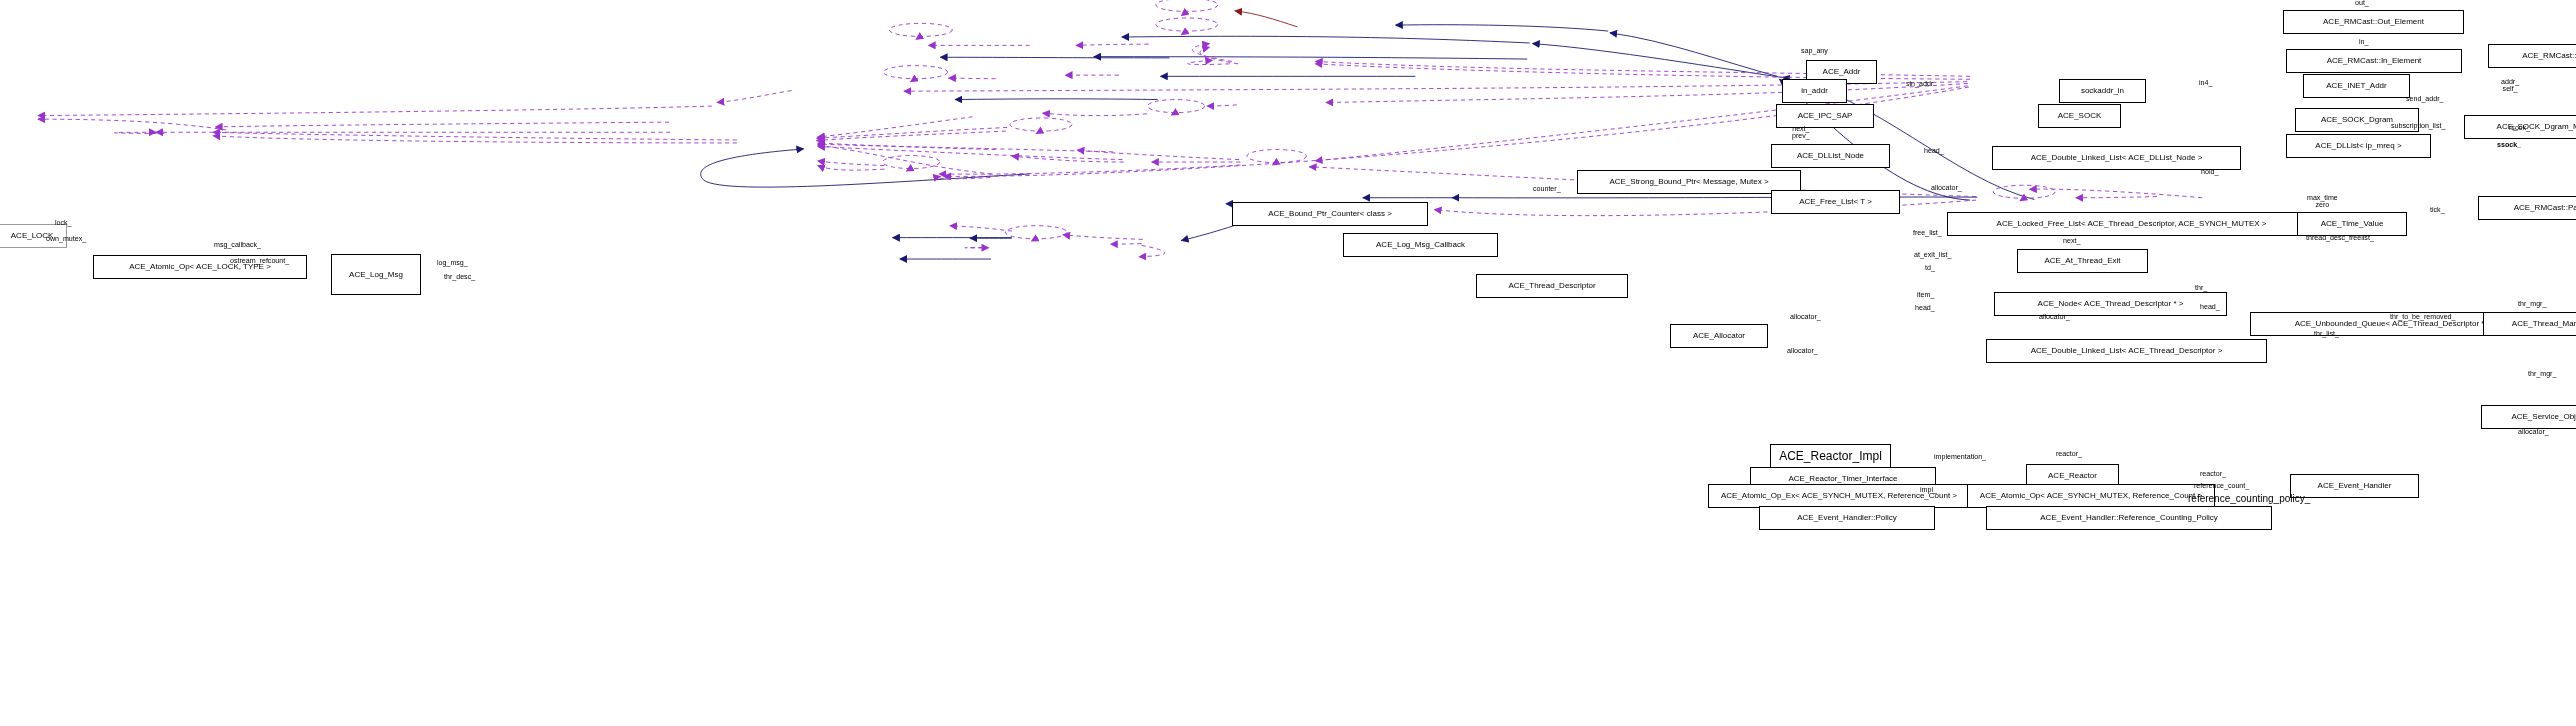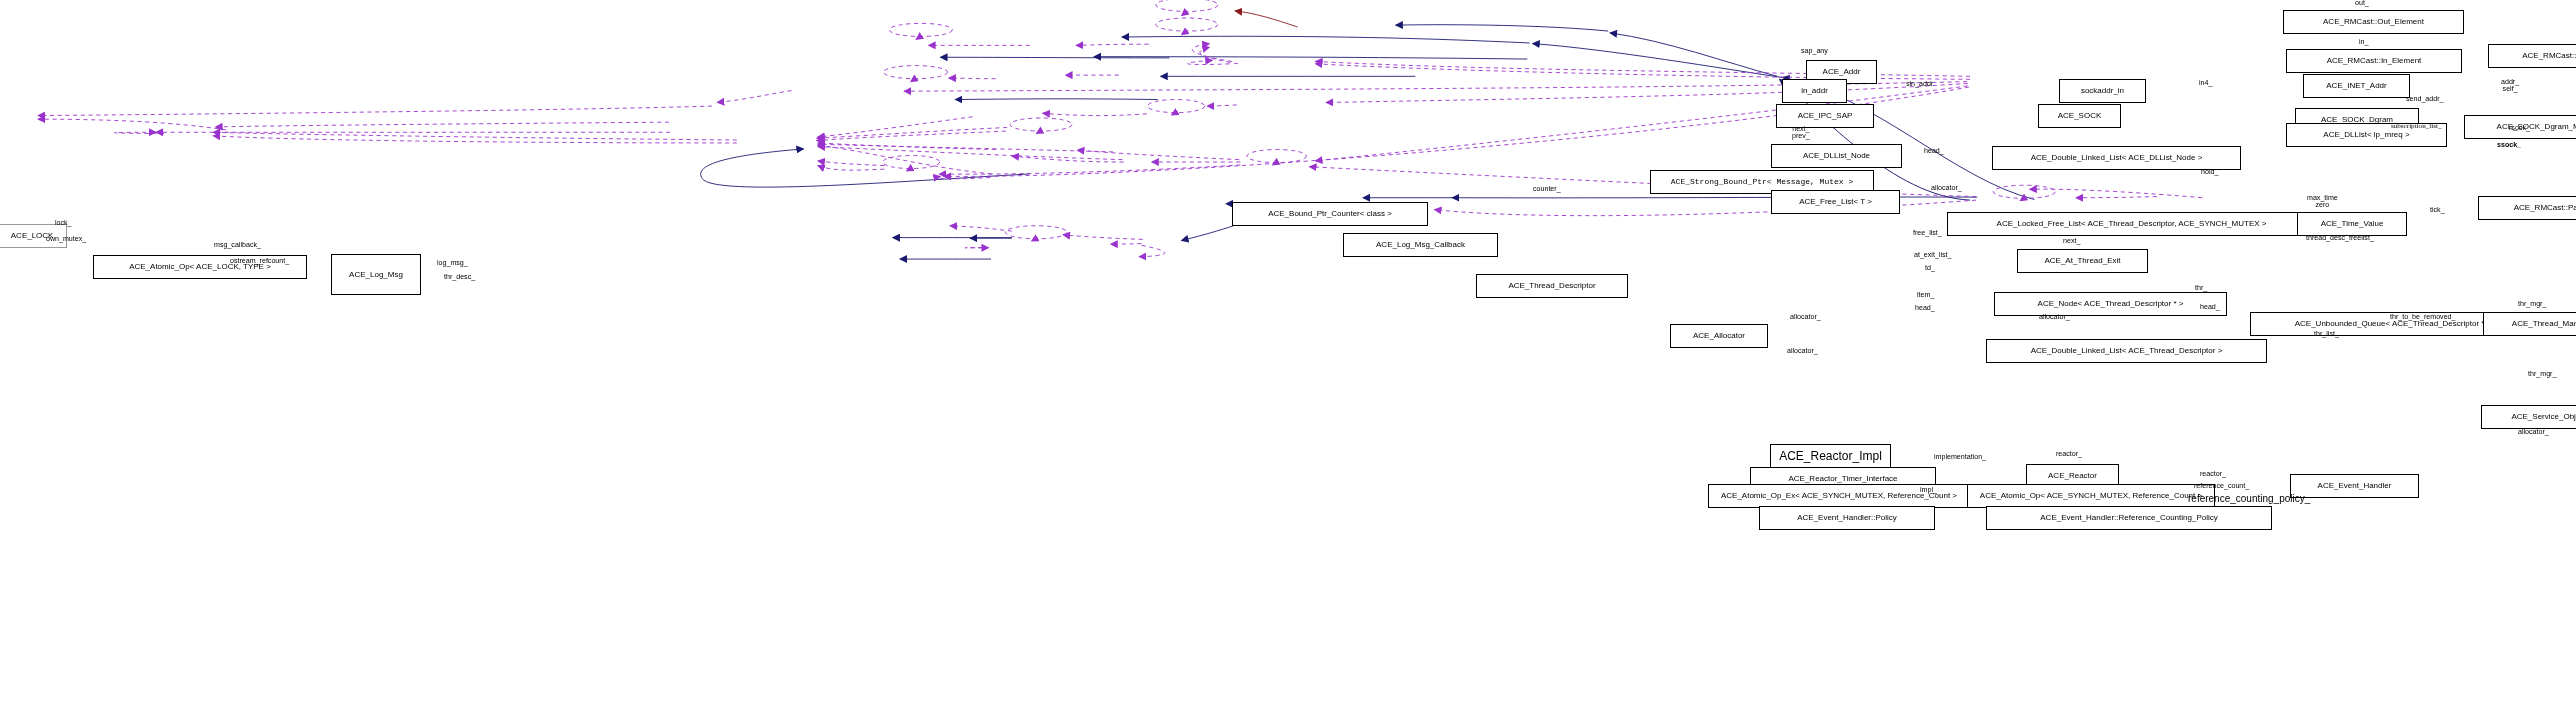--- a/index.html
+++ b/index.html
@@ -163,24 +163,24 @@
       <div class="node" style="left: 2286px; top: 49px; width: 176px; height: 24px; font-size: 8px;">ACE_RMCast::In_Element</div>
       <div class="node" style="left: 2488px; top: 44px; width: 152px; height: 24px; font-size: 8px;">ACE_RMCast::Element</div>
       <div class="node" style="left: 1806px; top: 60px; width: 71px; height: 24px; font-size: 8px;">ACE_Addr</div>
       <div class="node" style="left: 1782px; top: 79px; width: 65px; height: 24px; font-size: 8px;">in_addr</div>
       <div class="node" style="left: 2059px; top: 79px; width: 87px; height: 24px; font-size: 8px;">sockaddr_in</div>
       <div class="node" style="left: 2303px; top: 74px; width: 107px; height: 24px; font-size: 8px;">ACE_INET_Addr</div>
       <div class="node" style="left: 1776px; top: 104px; width: 98px; height: 24px; font-size: 8px;">ACE_IPC_SAP</div>
       <div class="node" style="left: 2038px; top: 104px; width: 83px; height: 24px; font-size: 8px;">ACE_SOCK</div>
       <div class="node" style="left: 2295px; top: 108px; width: 124px; height: 24px; font-size: 8px;">ACE_SOCK_Dgram</div>
       <div class="node" style="left: 2464px; top: 115px; width: 163px; height: 24px; font-size: 8px;">ACE_SOCK_Dgram_Mcast</div>
-      <div class="node" style="left: 1771px; top: 144px; width: 131px; height: 24px; font-size: 8px;">ACE_DLList_Node</div>
+      <div class="node" style="left: 1771px; top: 144px; width: 119px; height: 24px; font-size: 8px;">ACE_DLList_Node</div>
       <div class="node" style="left: 1992px; top: 146px; width: 249px; height: 24px; font-size: 8px;">ACE_Double_Linked_List&lt; ACE_DLList_Node &gt;</div>
-      <div class="node" style="left: 2286px; top: 123px; width: 161px; height: 24px; font-size: 8px;">ACE_DLList&lt; ip_mreq &gt;</div>
-      <div class="node" style="left: 1650px; top: 170px; width: 224px; height: 24px; font-size: 8px; font-family: Liberation Mono, monospace;">ACE_Strong_Bound_Ptr&lt; Message, Mutex &gt;</div>
+      <div class="node" style="left: 2286px; top: 134px; width: 145px; height: 24px; font-size: 8px;">ACE_DLList&lt; ip_mreq &gt;</div>
+      <div class="node" style="left: 1577px; top: 170px; width: 224px; height: 24px; font-size: 8px;">ACE_Strong_Bound_Ptr&lt; Message, Mutex &gt;</div>
       <div class="node" style="left: 1232px; top: 202px; width: 196px; height: 24px; font-size: 8px;">ACE_Bound_Ptr_Counter&lt; class &gt;</div>
       <div class="node" style="left: 1771px; top: 190px; width: 129px; height: 24px; font-size: 8px;">ACE_Free_List&lt; T &gt;</div>
       <div class="node" style="left: 1947px; top: 212px; width: 369px; height: 24px; font-size: 8px;">ACE_Locked_Free_List&lt; ACE_Thread_Descriptor, ACE_SYNCH_MUTEX &gt;</div>
       <div class="node" style="left: 2297px; top: 212px; width: 110px; height: 24px; font-size: 8px;">ACE_Time_Value</div>
       <div class="node" style="left: 2478px; top: 196px; width: 167px; height: 24px; font-size: 8px;">ACE_RMCast::Parameters</div>
       <div class="node soft" style="left: -2.4px; top: 224px; width: 69px; height: 24px; font-size: 8px;">ACE_LOCK</div>
       <div class="node" style="left: 1343px; top: 233px; width: 155px; height: 24px; font-size: 8px;">ACE_Log_Msg_Callback</div>
       <div class="node" style="left: 93px; top: 255px; width: 214px; height: 24px; font-size: 8px;">ACE_Atomic_Op&lt; ACE_LOCK, TYPE &gt;</div>
       <div class="node" style="left: 331px; top: 254px; width: 90px; height: 41px; font-size: 8px;">ACE_Log_Msg</div>
       <div class="node" style="left: 2017px; top: 249px; width: 131px; height: 24px; font-size: 8px;">ACE_At_Thread_Exit</div>
@@ -202,21 +202,21 @@
     </div>
   <div id="labels-layer">
       <div class="elabel" style="left: 2355px; top: 0px; font-size: 7.1px;">out_</div>
       <div class="elabel" style="left: 2359px; top: 39px; font-size: 7.1px;">in_</div>
       <div class="elabel" style="left: 1801px; top: 48px; font-size: 7.1px;">sap_any</div>
       <div class="elabel" style="left: 1906px; top: 81px; font-size: 7.1px;">sin_addr</div>
       <div class="elabel" style="left: 2199px; top: 80px; font-size: 7.1px;">in4_</div>
       <div class="elabel" style="left: 2501px; top: 79px; font-size: 7.1px;">addr_
 self_</div>
       <div class="elabel" style="left: 2406px; top: 96px; font-size: 7.1px;">send_addr_</div>
-      <div class="elabel" style="left: 2391px; top: 123px; font-size: 7.1px; font-family: Liberation Serif, serif;">subscription_list_</div>
+      <div class="elabel" style="left: 2391px; top: 123px; font-size: 7.1px;">subscription_list_</div>
       <div class="elabel" style="left: 2509px; top: 125px; font-size: 7.1px;">rsock_</div>
       <div class="elabel" style="left: 2497px; top: 142px; font-size: 7.1px; font-weight: bold;">ssock_</div>
       <div class="elabel" style="left: 1792px; top: 126px; font-size: 7.1px;">next_
 prev_</div>
       <div class="elabel" style="left: 1924px; top: 148px; font-size: 7.1px;">head_</div>
       <div class="elabel" style="left: 2201px; top: 169px; font-size: 7.1px;">hold_</div>
       <div class="elabel" style="left: 1533px; top: 186px; font-size: 7.1px;">counter_</div>
       <div class="elabel" style="left: 1931px; top: 185px; font-size: 7.1px;">allocator_</div>
       <div class="elabel" style="left: 55px; top: 220px; font-size: 7.1px;">lock_</div>
       <div class="elabel" style="left: 46px; top: 236px; font-size: 7.1px;">own_mutex_</div>

